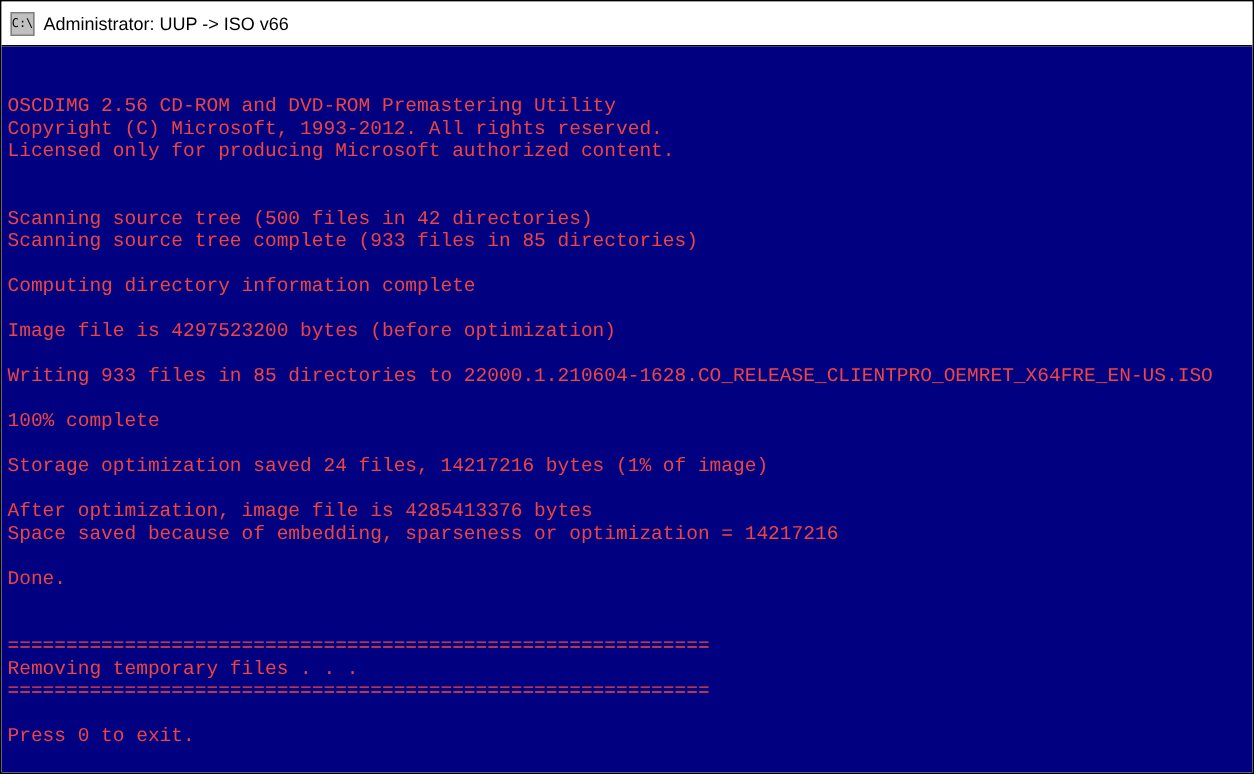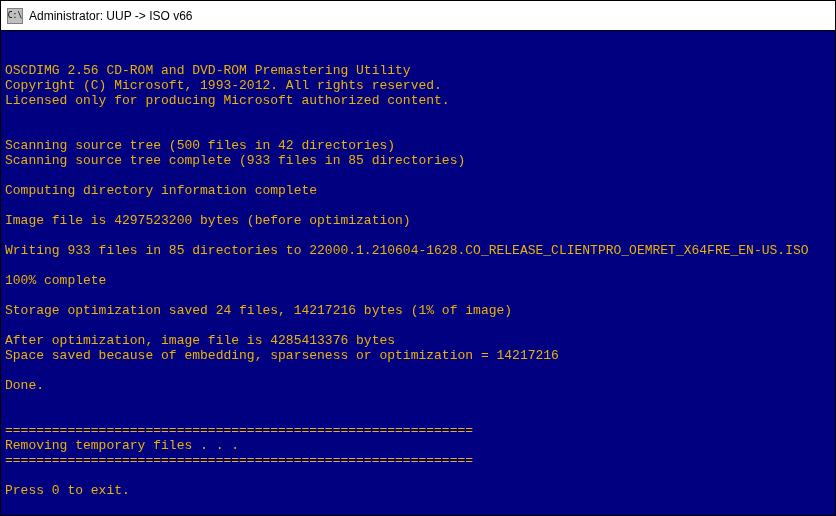--- a/index.html
+++ b/index.html
@@ -31,21 +31,21 @@
       margin-right: 6px;
     }
     .titlebar-text {
       font-size: 12px;
       color: #000;
     }
     .terminal {
       width: 100%;
       height: calc(100% - 30px);
       background: #000080;
-      color: #eab308;
+      color: #ef4444;
       font-family: "Consolas", "Courier New", monospace;
       font-size: 13px;
       line-height: 15px;
       padding: 2px 4px;
       white-space: pre;
       overflow: hidden;
       position: relative;
     }
     .line { min-height: 15px; }
   </style>

